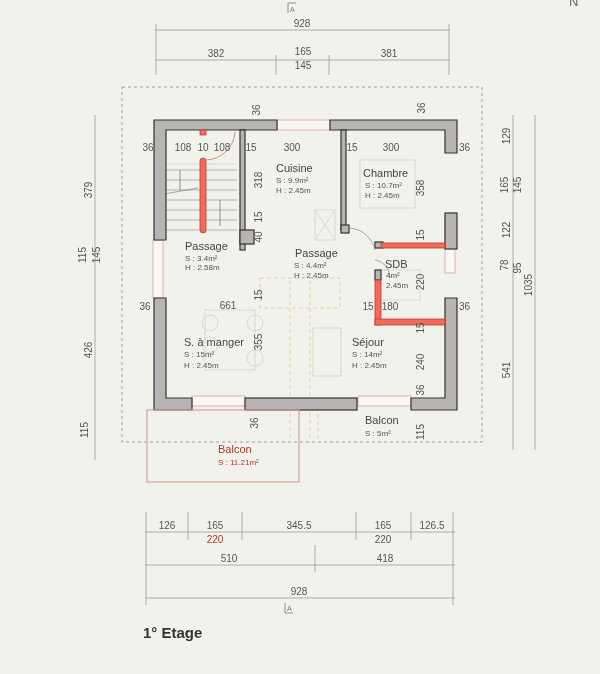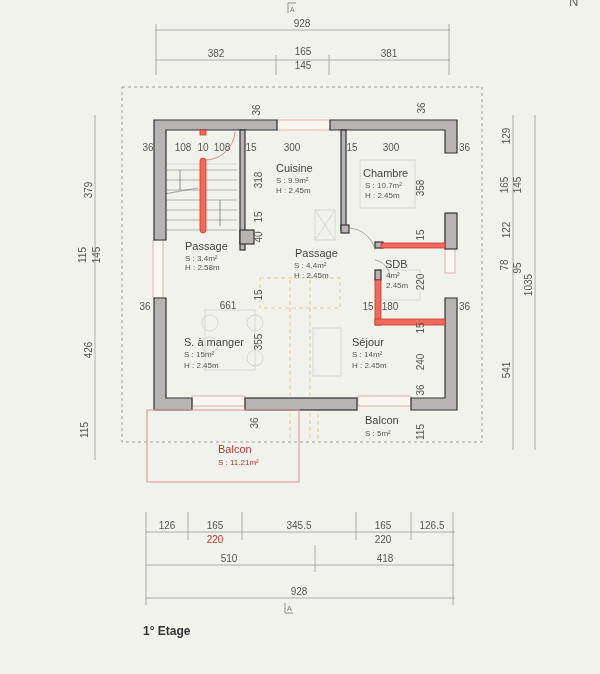--- a/index.html
+++ b/index.html
@@ -16,21 +16,21 @@
   .redwall { fill: #f06a5e; stroke: #c23a2e; stroke-width: 0.8; }
   .room-name { font-size: 11px; fill: #444; }
   .room-info { font-size: 8px; fill: #555; }
   .dotted { stroke: #888; stroke-width: 0.8; fill: none; stroke-dasharray: 3 3; }
   .balcony-outline { stroke: #d9a39a; stroke-width: 1.2; fill: none; }
   .window { fill: #faf6f2; stroke: #d9a39a; stroke-width: 0.8; }
   .furn { stroke: #cfcfcf; stroke-width: 0.8; fill: none; }
   .yellow { stroke: #e8c88a; stroke-width: 0.9; fill: none; stroke-dasharray: 4 3; }
   .floor-label {
     position: absolute; left: 143px; top: 624px;
-    font-size: 12px; font-weight: bold; color: #333;
+    font-size: 15px; font-weight: bold; color: #333;
   }
   .north {
     position: absolute; left: 569px; top: -6px;
     font-size: 13px; color: #666;
   }
 </style>
 </head>
 <body>
 
 <div class="north">N</div>

